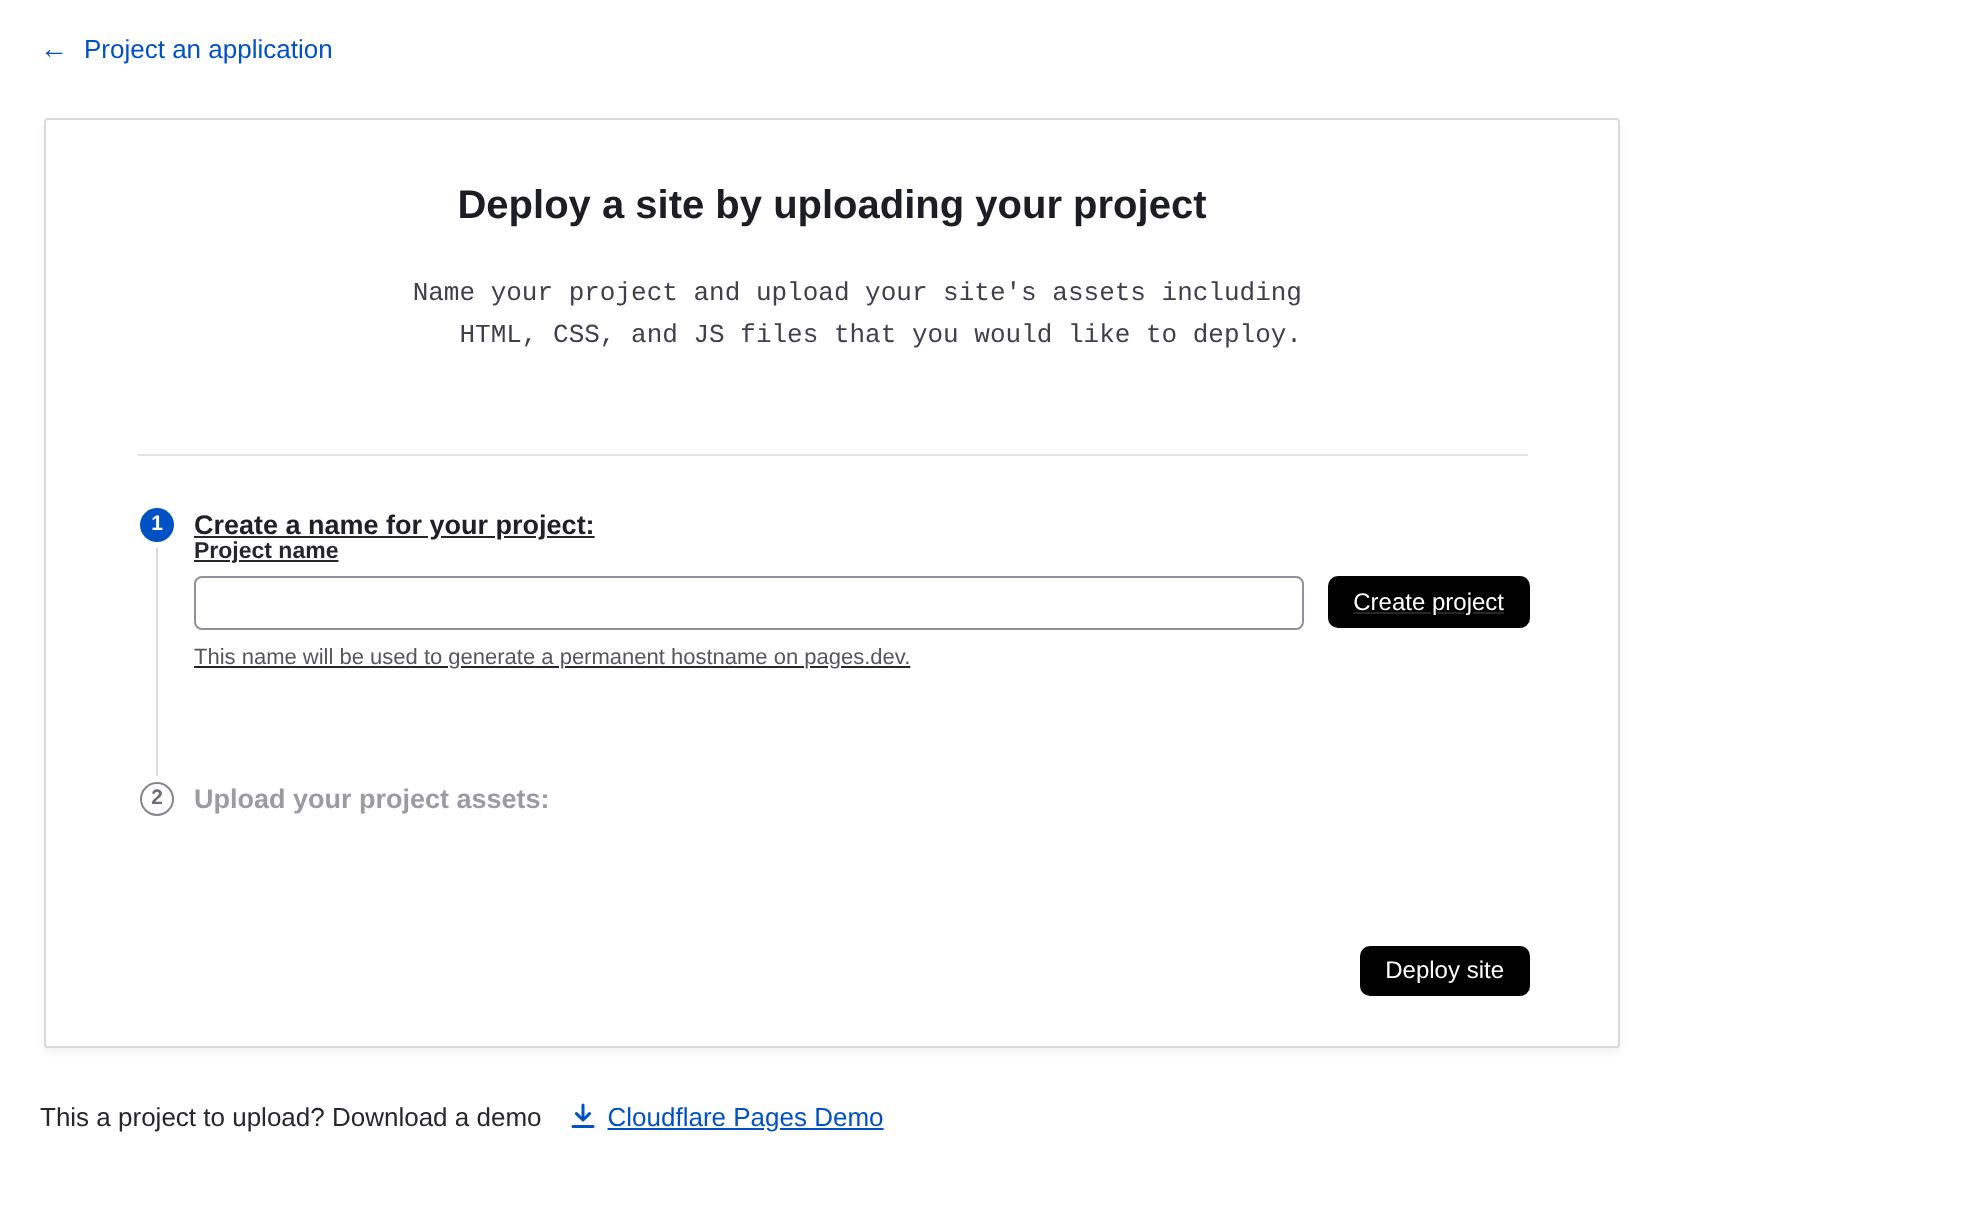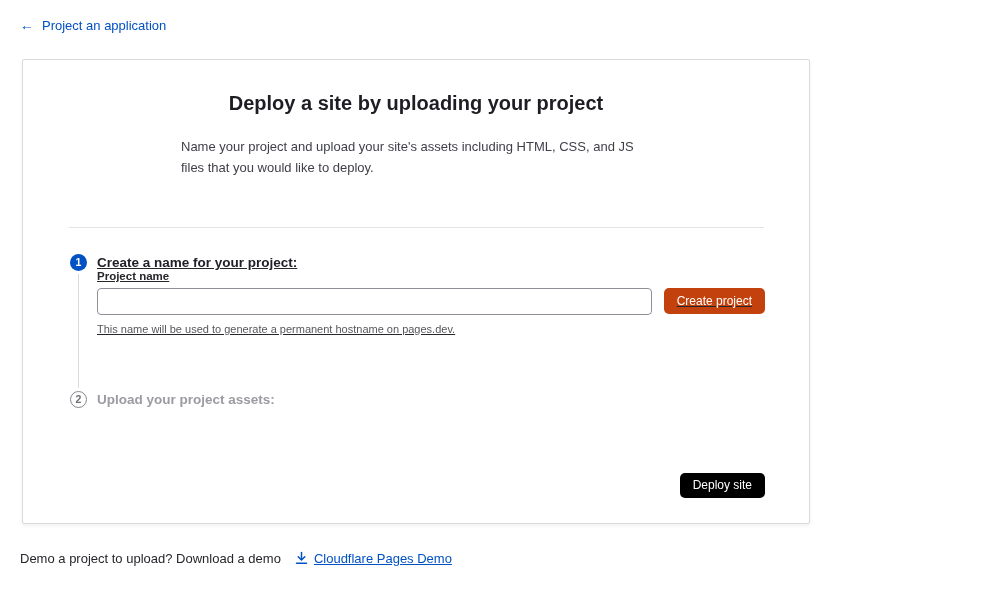--- a/index.html
+++ b/index.html
@@ -36,24 +36,25 @@
   .card-title {
     margin-top: 32px;
     text-align: center;
     font-size: 20px;
     font-weight: bold;
     color: #1d1d24;
   }
   .card-subtitle {
     margin: 22px auto 0;
     max-width: 470px;
-    text-align: left;
+    text-align: right;
     font-size: 13px;
     line-height: 1.6;
     color: #40404a;
+    font-family: Liberation Mono, monospace;
   }
   .divider {
     border: none;
     border-top: 1px solid #e2e2e7;
     margin: 48px 45px 0 46px;
   }
 
   
   .steps { padding: 26px 44px 0 47px; }
   .step { display: flex; }
@@ -109,21 +110,21 @@
     font-family: "Liberation Sans", sans-serif;
     font-size: 12px;
     color: #ffffff;
     cursor: pointer;
     white-space: nowrap;
   }
   .btn-primary {
     margin-left: 12px;
     height: 26px;
     padding: 0 13px;
-    background: #c2410c;
+    background: #000000;
   }
   .btn-disabled {
     height: 25px;
     padding: 0 13px;
     background: #000000;
     cursor: default;
   }
   .helper-text {
     margin-top: 8px;
     font-size: 11px;
@@ -200,21 +201,21 @@
     </div>
 
   </div>
 
   <div class="deploy-row">
     <button class="btn btn-disabled" disabled="">Deploy site</button>
   </div>
 </div>
 
 <div class="footer">
-  <span>Demo a project to upload? Download a demo</span>
+  <span>This a project to upload? Download a demo</span>
   <a class="demo-link">
     <span class="dl-icon">
       <svg width="13" height="14" viewBox="0 0 13 14" fill="none">
         <path d="M6.5 1.5v7" stroke="#0051c3" stroke-width="1.5" stroke-linecap="round"></path>
         <path d="M3.2 5.8 6.5 9l3.3-3.2" stroke="#0051c3" stroke-width="1.5" stroke-linecap="round" stroke-linejoin="round"></path>
         <path d="M1.5 12.2h10" stroke="#0051c3" stroke-width="1.5" stroke-linecap="round"></path>
       </svg>
     </span>
     <span>Cloudflare Pages Demo</span>
   </a>

